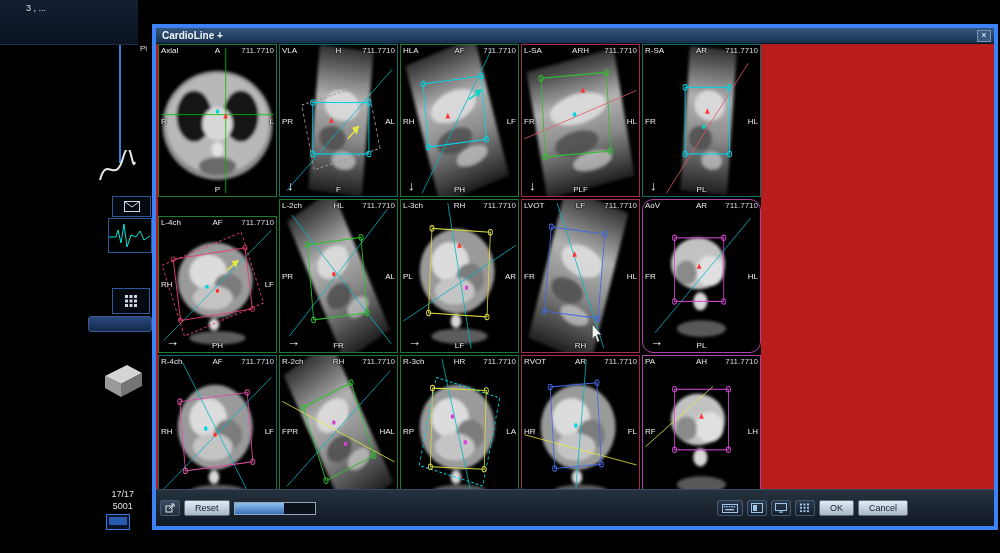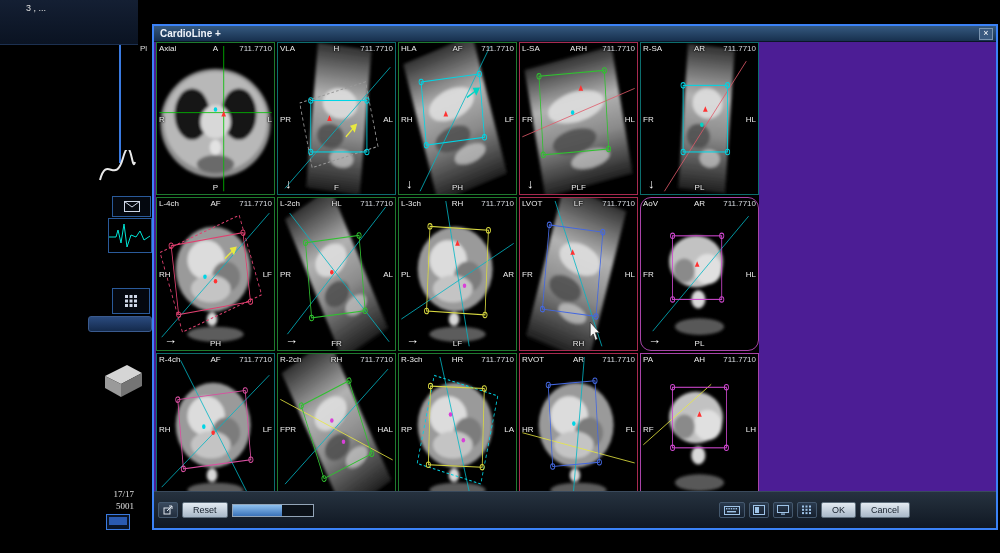--- a/index.html
+++ b/index.html
@@ -17,27 +17,27 @@
   .sb-w{font-size:9px;color:#e8e8e8;}
   .sb-scan{font-size:9px;color:#6fe0e0;margin-top:3px;}
   .sb-note{position:absolute;left:96px;top:150px;width:42px;height:40px;}
   .sb-env{left:112px;top:196px;width:37px;height:19px;display:flex;align-items:center;justify-content:center;}
   .sb-ecg{left:108px;top:218px;width:42px;height:33px;background:#000;}
   .sb-keypad{left:112px;top:288px;width:36px;height:24px;display:flex;align-items:center;justify-content:center;}
   .sb-pill{position:absolute;left:88px;top:316px;width:62px;height:14px;
            background:linear-gradient(#2a4a7e,#142a4c);border:1px solid #3a5a8e;border-radius:3px;}
   .sb-printer{position:absolute;left:100px;top:362px;width:46px;height:42px;}
   .sb-pl{position:absolute;left:140px;top:44px;font-size:8px;color:#ddd;}
-  .sb-counts{position:absolute;right:18px;top:488px;text-align:right;font-size:9px;color:#e0e0e0;line-height:12px;font-family:Liberation Serif, serif;}
+  .sb-counts{position:absolute;right:18px;top:488px;text-align:center;font-size:9px;color:#e0e0e0;line-height:12px;}
   .sb-display{position:absolute;left:106px;top:514px;width:22px;height:14px;border:1px solid #3a7ae0;background:#0a1426;}
   .sb-display-in{margin:2px;height:8px;background:#2a5ab0;}
 
   
-  .win{position:absolute;left:152px;top:24px;width:846px;height:506px;background:#4c1d95;
-       border:2px solid #3b82f6;box-sizing:border-box;}
+  .win{position:absolute;left:152px;top:24px;width:846px;height:506px;background:#b91c1c;
+       border:4px solid #3b82f6;box-sizing:border-box;}
   .titlebar{position:absolute;left:0;top:0;right:0;height:15px;display:flex;align-items:center;
             background:linear-gradient(#35597f,#17304e);border-bottom:1px solid #0a1626;}
   .title{font-size:10px;font-weight:bold;color:#f0f4fa;padding-left:6px;}
   .closebtn{margin-left:auto;margin-right:3px;width:14px;height:12px;font-size:9px;line-height:9px;
             color:#fff;background:#3a5a80;border:1px solid #7a94b0;padding:0;cursor:default;}
 
   
   .grid{position:absolute;left:2px;top:16px;width:603px;height:464px;display:grid;
         grid-template-columns:repeat(5,1fr);grid-template-rows:repeat(3,1fr);gap:2px;background:#000;}
   .cell{position:relative;background:#000;border:1px solid #1e7a2e;overflow:hidden;box-sizing:border-box;}
@@ -319,21 +319,21 @@
             <circle cx="52" cy="54" r="1.5" fill="#00d5c5"></circle>
           </svg>
           <span class="L nm">R-SA</span>
           <span class="L tp">AR</span>
           <span class="L num">711.7710</span>
           <span class="L lt">FR</span>
           <span class="L rt">HL</span>
           <span class="L bt">PL</span>
           <span class="ar">↓</span>
         </div>
-        <div class="cell" style="border-color: rgb(30, 122, 46);">
+        <div class="cell" style="border-color: rgb(30, 122, 46); margin-top: 17px;">
           <svg class="anat" viewBox="0 0 100 100" preserveAspectRatio="none">
             <defs>
               <filter id="b5" x="-30%" y="-30%" width="160%" height="160%">
                 <feGaussianBlur stdDeviation="1.2"></feGaussianBlur>
               </filter>
               <linearGradient id="g5" x1="0" y1="0" x2="0" y2="1">
                 <stop offset="0" stop-color="#303030"></stop>
                 <stop offset="0.35" stop-color="#b2b2b2"></stop>
                 <stop offset="0.62" stop-color="#8a8a8a"></stop>
                 <stop offset="1" stop-color="#1e1e1e"></stop>

